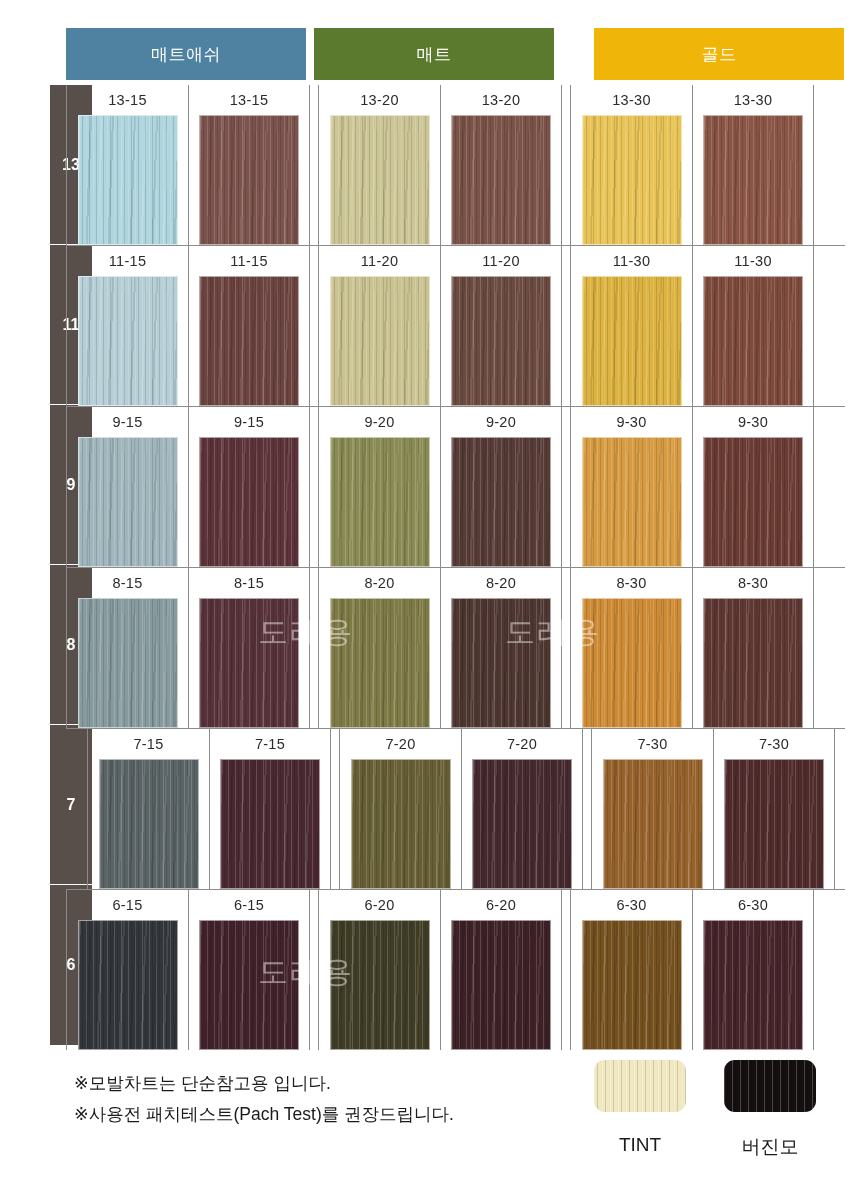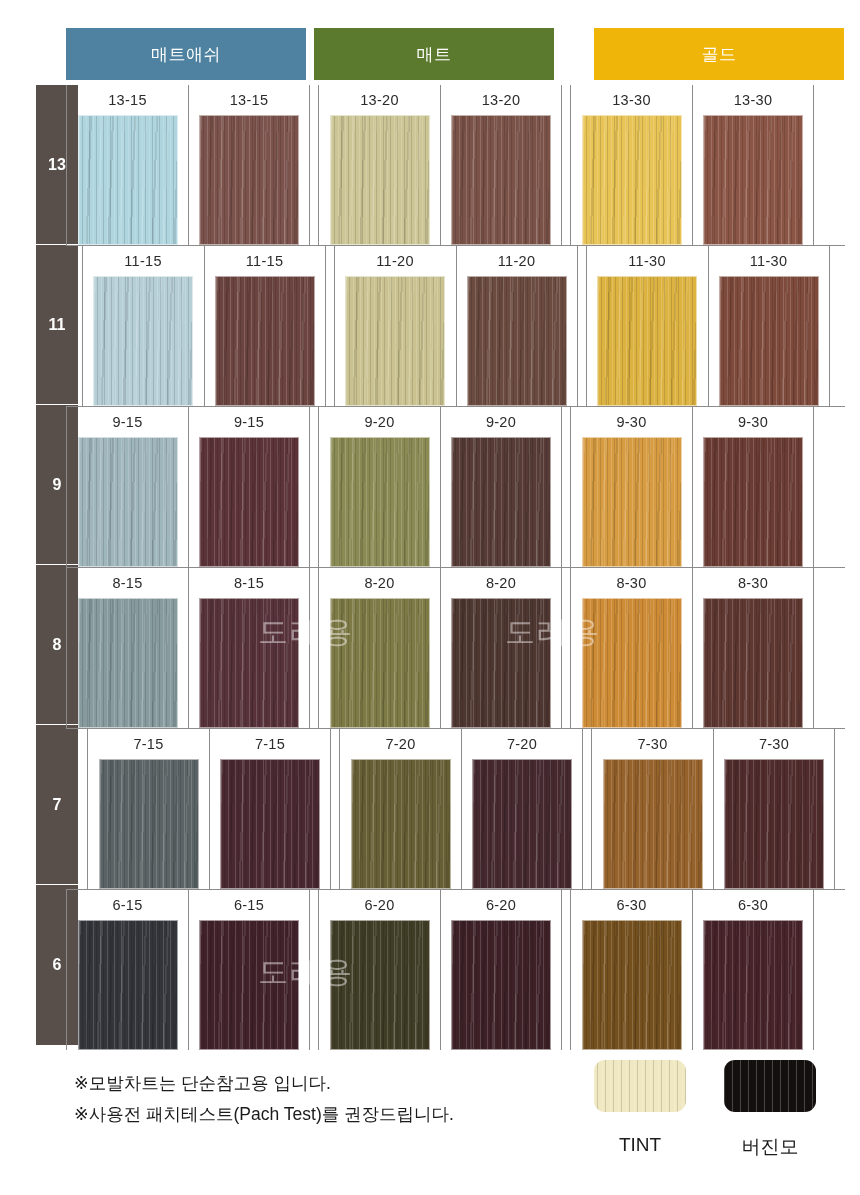--- a/index.html
+++ b/index.html
@@ -11,21 +11,21 @@
 
   
   #group-headers{position:absolute;left:0;top:28px;width:860px;height:52px;}
   .group-header{
     position:absolute;top:0;height:52px;
     display:flex;align-items:center;justify-content:center;
     color:#ffffff;font-size:17px;letter-spacing:.5px;
   }
 
   
-  #row-labels{position:absolute;left:0;top:85px;width:62px;padding-left:36px;}
+  #row-labels{position:absolute;left:14px;top:85px;width:62px;padding-left:36px;}
   .row-label{
     width:42px;box-sizing:border-box;
     display:flex;align-items:center;justify-content:center;
     color:#ffffff;font-size:16px;font-weight:bold;
     border-bottom:1px solid #ffffff;
   }
   .row-label:last-child{border-bottom:none;}
 
   
   #grid{position:absolute;left:66px;top:85px;width:779px;}
@@ -161,21 +161,21 @@
         <div class="cell" style="width: 121px;">
           <div class="code">13-30</div>
           <div class="swatch" style="background: rgb(232, 196, 86);"></div>
         </div>
         <div class="cell" style="width: 121px;">
           <div class="code">13-30</div>
           <div class="swatch" style="background: rgb(138, 85, 69);"></div>
         </div>
       </div>
     </div>
-    <div class="grid-row" style="height: 160px; justify-content: center;">
+    <div class="grid-row" style="height: 160px;">
       <div class="col-group">
         <div class="cell" style="width: 121px;">
           <div class="code">11-15</div>
           <div class="swatch" style="background: rgb(182, 207, 214);"></div>
         </div>
         <div class="cell" style="width: 121px;">
           <div class="code">11-15</div>
           <div class="swatch" style="background: rgb(107, 68, 64);"></div>
         </div>
       </div>

